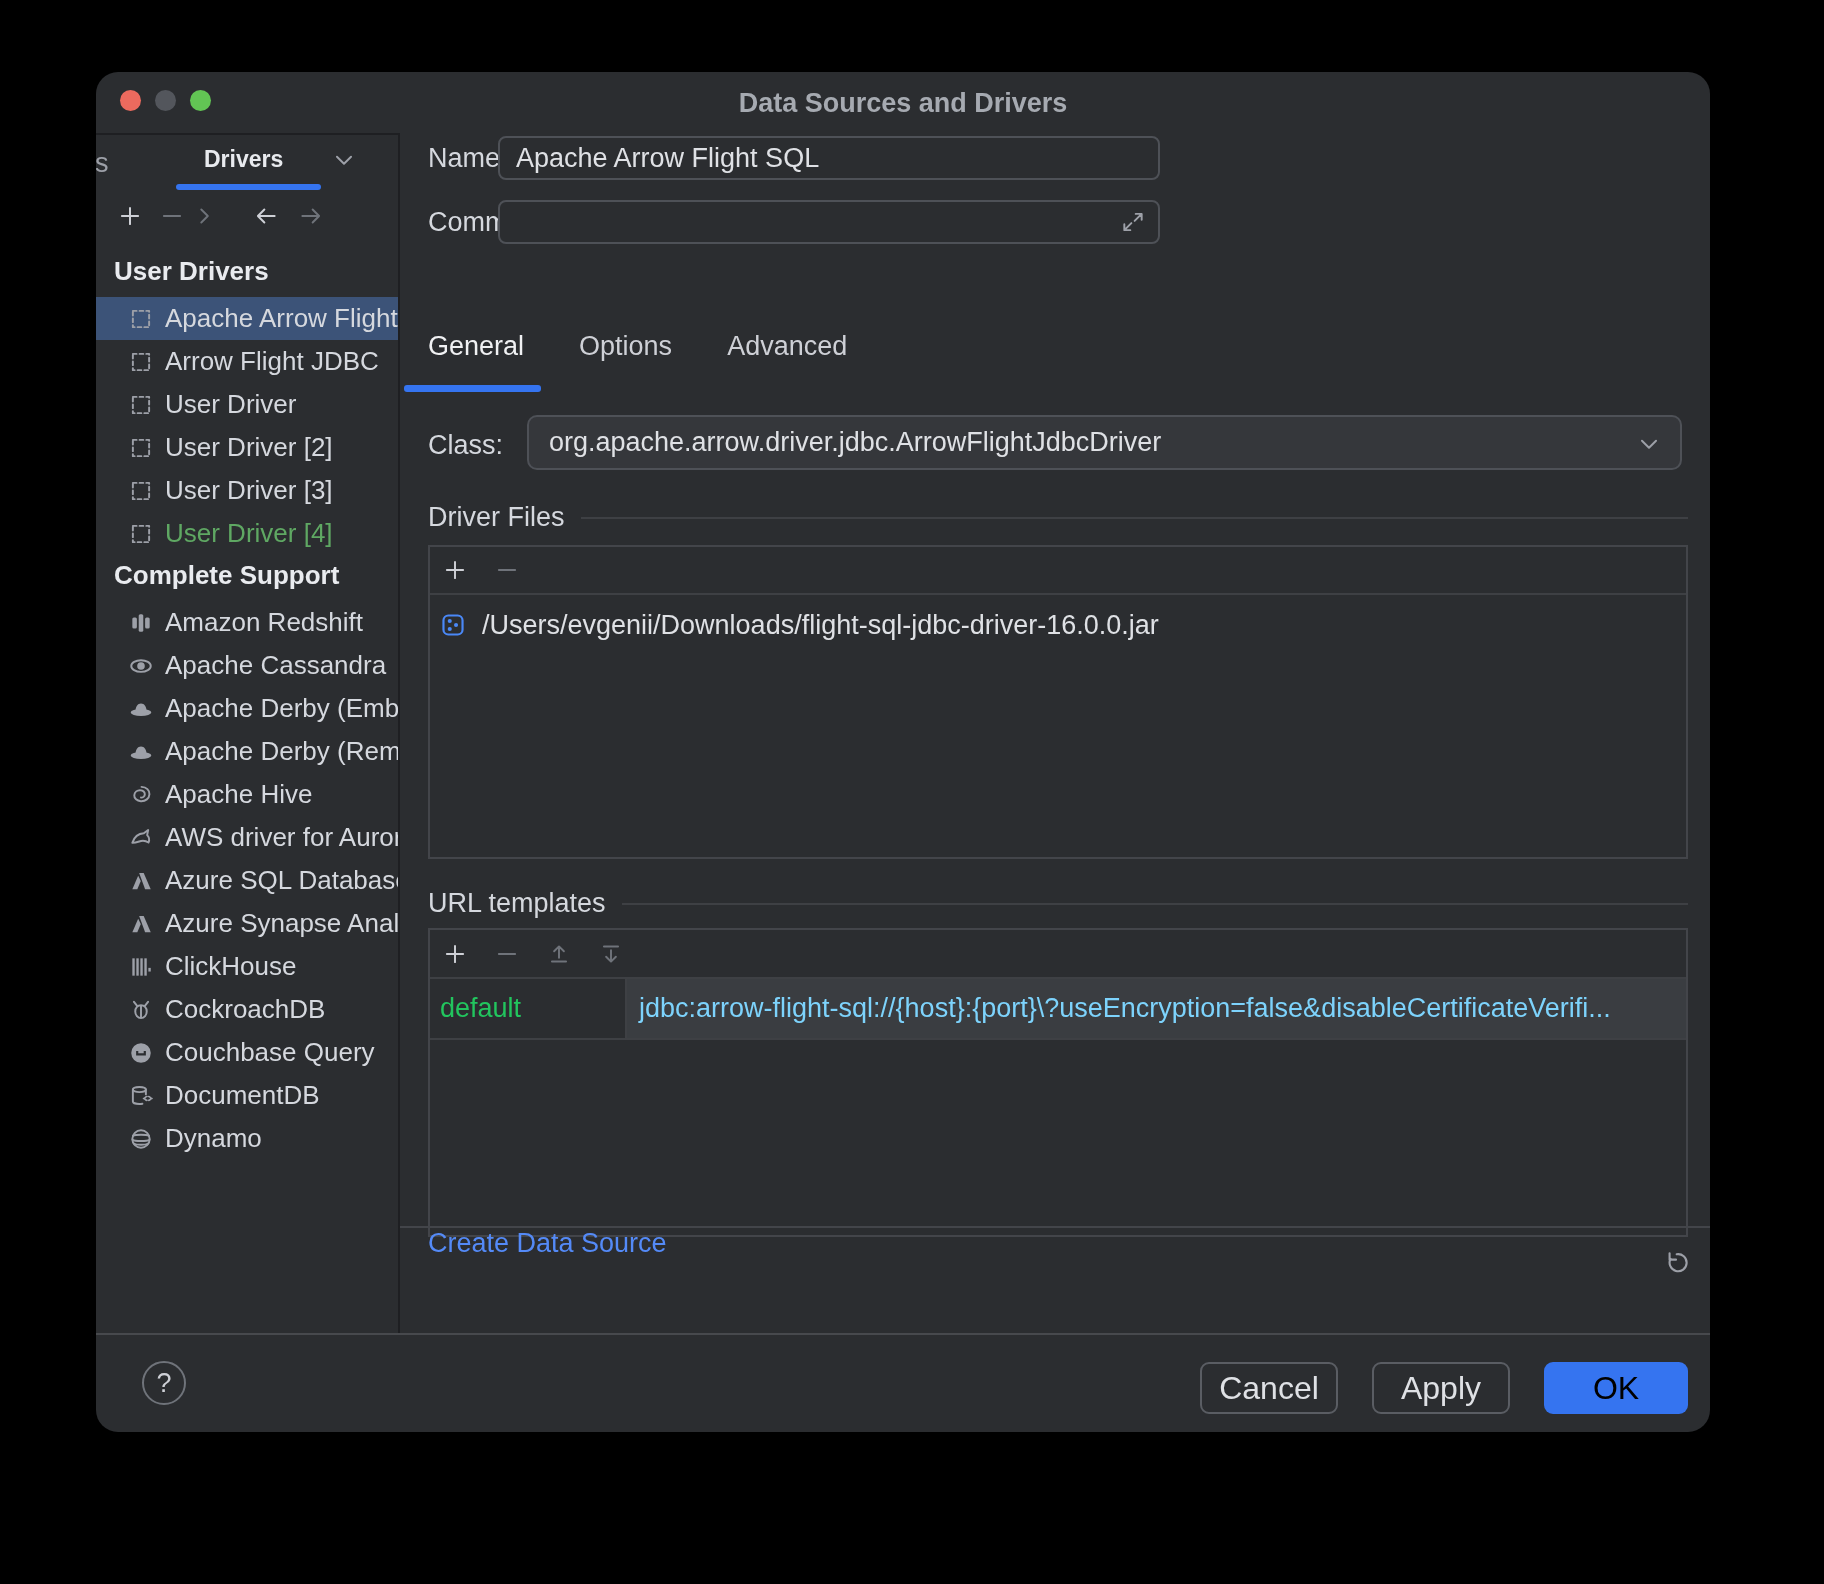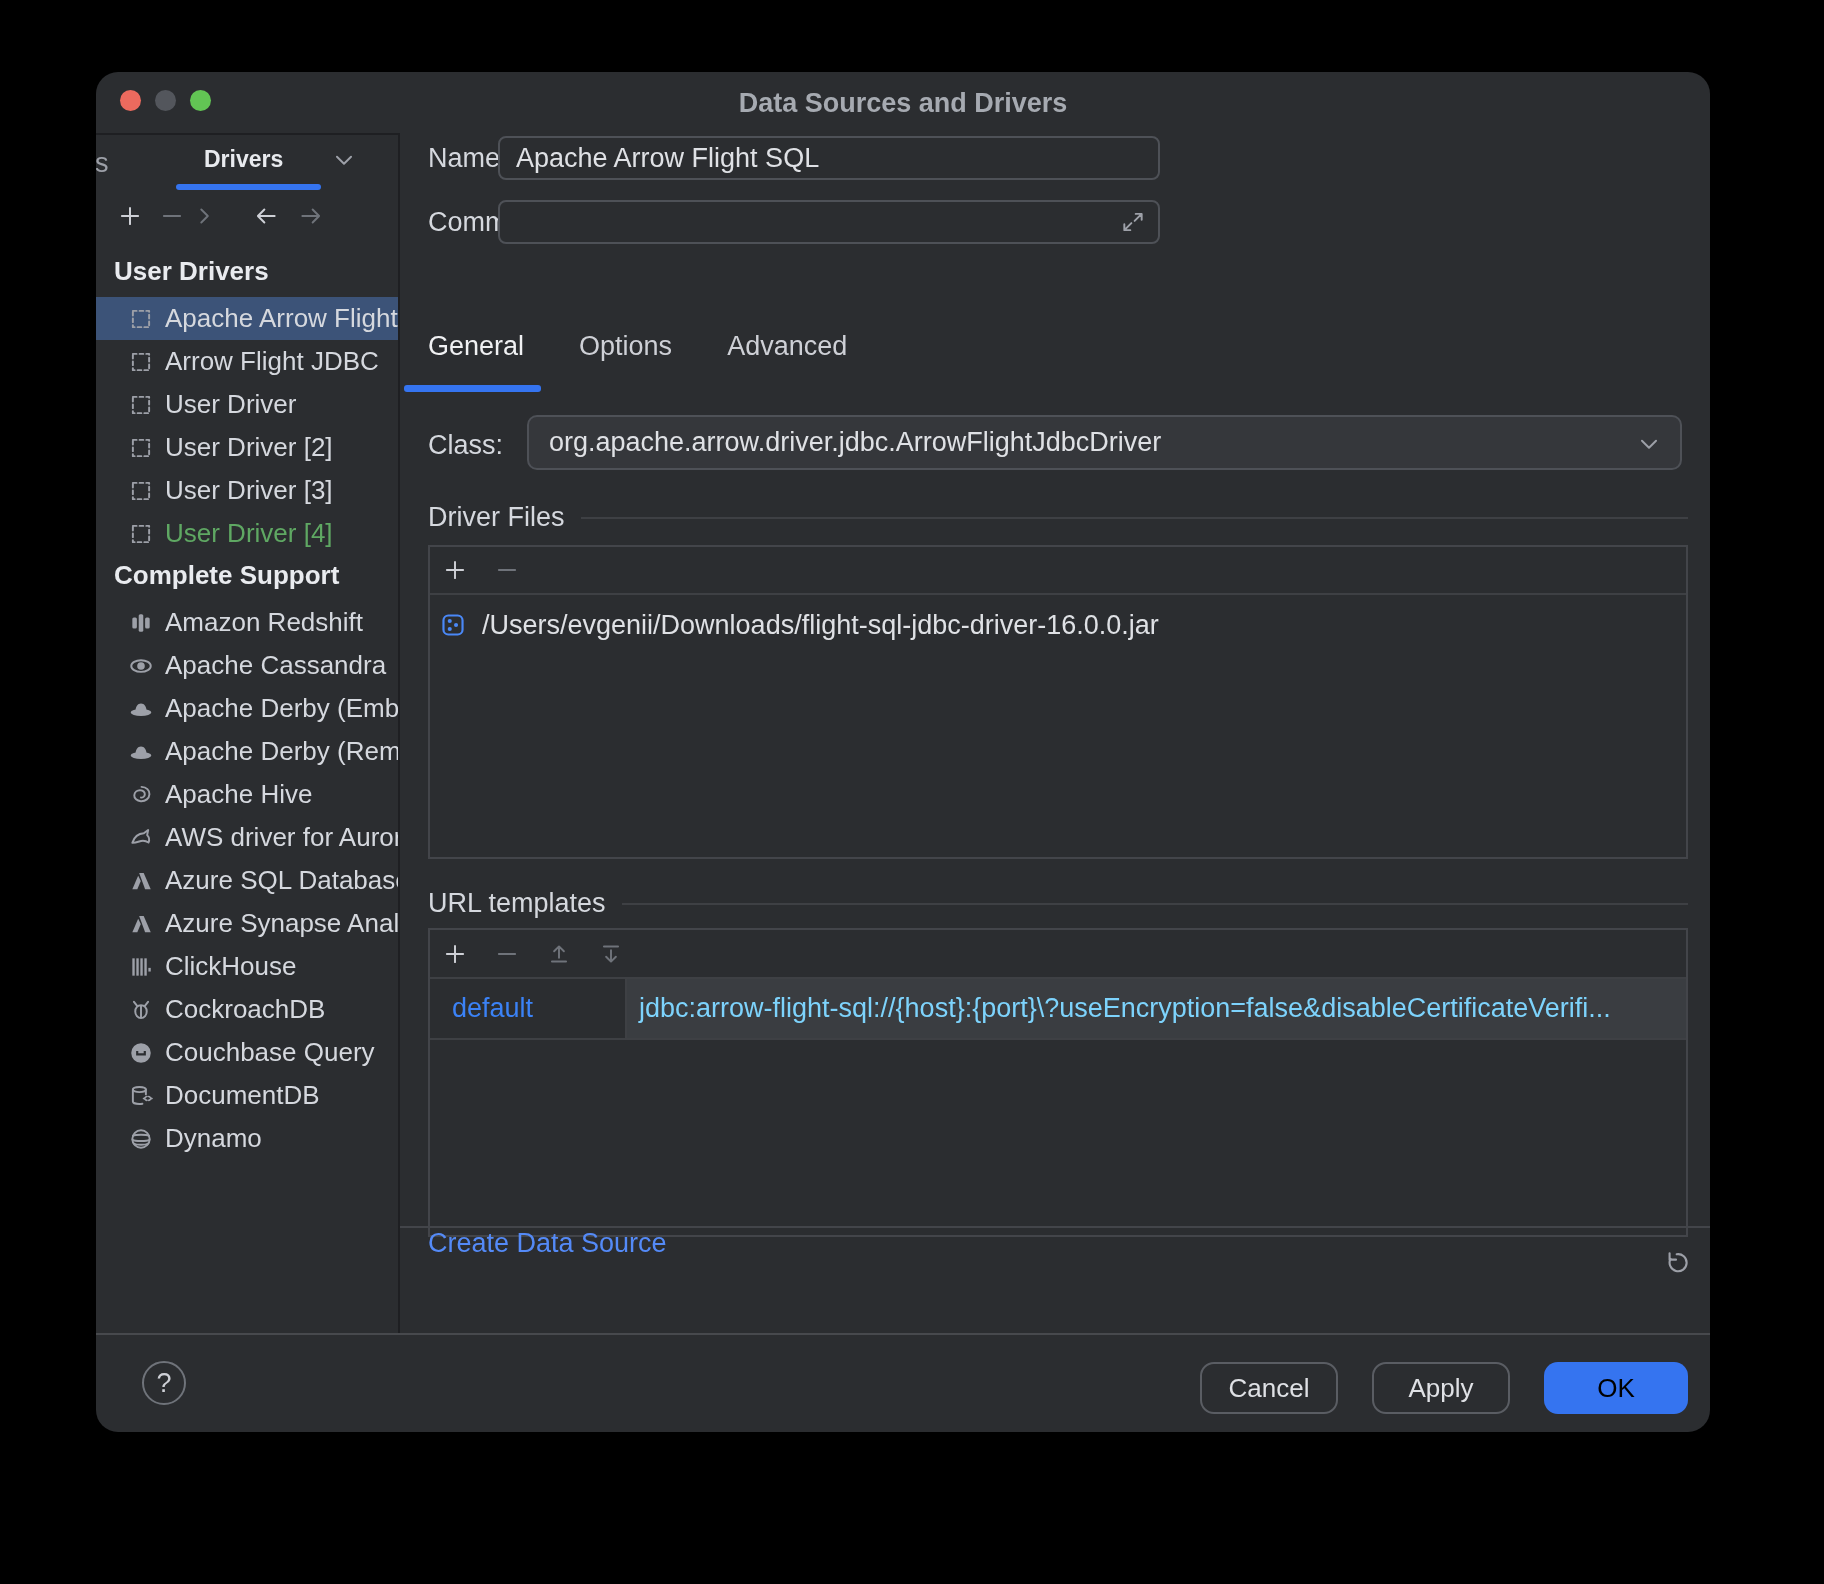--- a/index.html
+++ b/index.html
@@ -72,34 +72,34 @@
   .url-box{top:795px;height:309px;}
   .box-toolbar{height:48px;display:flex;align-items:center;padding-left:12px;
     border-bottom:2px solid #3E4044;}
   .box-toolbar .ic{margin-right:26px;}
   .filerow{height:44px;margin-top:8px;display:flex;align-items:center;padding-left:10px;}
   .filerow .ic{margin-right:16px;}
   .filerow .path{font-size:27px;color:#DFE1E5;white-space:nowrap;overflow:hidden;}
   .url-toolbar{height:49px;}
   .urlrow{height:61px;display:flex;border-bottom:2px solid #3E4044;}
   .urlcell-name{flex:0 0 197px;border-right:2px solid #3E4044;display:flex;align-items:center;
-    padding-left:22px;font-size:27px;color:#3b82f6;}
+    padding-left:10px;font-size:27px;color:#22c55e;}
   .urlcell-tpl{flex:1;background:#3A3D41;display:flex;align-items:center;padding:0 12px;
     font-size:27px;color:#7dd3fc;white-space:nowrap;overflow:hidden;}
   .createrow{position:absolute;left:0;right:0;top:1093px;height:52px;border-top:2px solid #43454A;
     display:flex;align-items:flex-start;}
   .createlink{margin-left:28px;font-size:27px;cursor:pointer;}
   .createrow .ic{position:absolute;right:20px;top:20px;width:28px;height:28px;}
   
   .bottombar{position:absolute;left:0;bottom:0;width:100%;height:99px;border-top:2px solid #47494D;}
   .help{position:absolute;left:46px;top:26px;width:44px;height:44px;border-radius:50%;
     border:2px solid #6F737A;color:#CED0D6;font-size:27px;display:flex;
     align-items:center;justify-content:center;}
   .btns{position:absolute;right:22px;top:27px;display:flex;gap:34px;}
-  .btn{height:52px;border-radius:14px;font-size:26px;display:flex;align-items:center;
+  .btn{height:52px;border-radius:9px;font-size:32px;display:flex;align-items:center;
     justify-content:center;cursor:pointer;}
   .btn.ghost{width:138px;background:transparent;border:2px solid #5A5D63;color:#DFE1E5;}
   .btn.primary{width:144px;border:none;color:#000000;}
 </style>
 </head>
 <body>
 
 <div class="dialog">
 
   <div class="titlebar">

